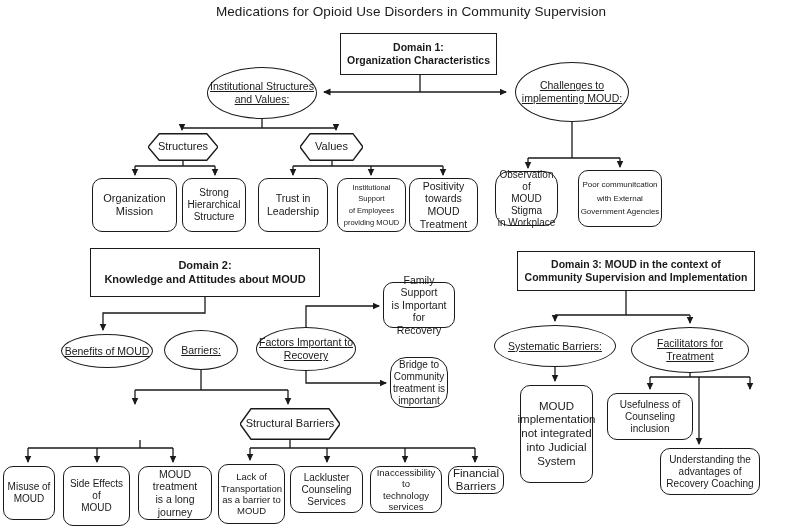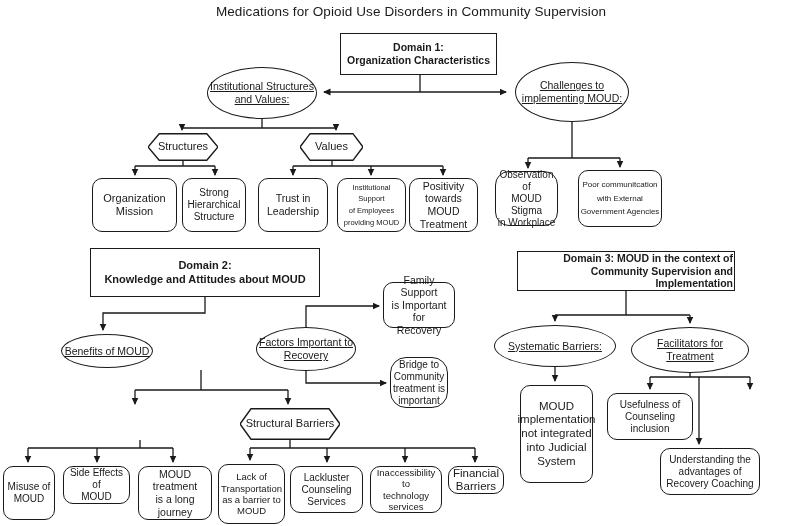--- a/index.html
+++ b/index.html
@@ -126,58 +126,59 @@
 MOUD Stigma
 in Workplace</span></div>
   <div class="node round" style="left:578px;top:170px;width:84px;height:57px;font-size:8px;line-height:1.7;"><span>Poor communitcation
 with External
 Government Agencies</span></div>
 
   <div class="node rect bold" style="left:90px;top:248px;width:230px;height:49px;font-size:11px;"><span>Domain 2:
 Knowledge and Attitudes about MOUD</span></div>
 
   <div class="node ellipse" style="left:61px;top:334px;width:92px;height:34px;font-size:10.5px;"><span class="lbl">Benefits of MOUD</span></div>
+  <div class="node ellipse" style="left:164px;top:330px;width:74px;height:40px;font-size:10.5px;"><span class="lbl">Barriers:</span></div>
   <div class="node ellipse" style="left:256px;top:327px;width:100px;height:44px;font-size:10.5px;"><span class="lbl">Factors Important to
 Recovery</span></div>
 
   <div class="node round" style="left:383px;top:282px;width:72px;height:46px;font-size:10.5px;"><span>Family Support
 is Important for
 Recovery</span></div>
   <div class="node round" style="left:390px;top:357px;width:58px;height:51px;font-size:10px;border-radius:16px;"><span>Bridge to
 Community
 treatment is
 important</span></div>
 
   <div class="node hex" style="left:240px;top:408px;width:100px;height:32px;font-size:11px;">
     <svg viewBox="0 0 100 40" preserveAspectRatio="none">
       <polygon points="0,20 11,1 89,1 100,20 89,39 11,39" fill="#fff" stroke="#1a1a1a" stroke-width="1.4" vector-effect="non-scaling-stroke"></polygon>
     </svg>
     <span>Structural Barriers</span>
   </div>
 
   <div class="node round" style="left:3px;top:466px;width:52px;height:54px;font-size:10px;"><span>Misuse of
 MOUD</span></div>
-  <div class="node round" style="left:63px;top:466px;width:67px;height:38px;font-size:10px;"><span>Side Effects of
+  <div class="node round" style="left:63px;top:466px;width:67px;height:60px;font-size:10px;"><span>Side Effects of
 MOUD</span></div>
   <div class="node round" style="left:138px;top:466px;width:74px;height:54px;font-size:10.5px;"><span>MOUD treatment
 is a long journey</span></div>
   <div class="node round" style="left:218px;top:464px;width:67px;height:60px;font-size:9.5px;"><span>Lack of
 Transportation
 as a barrier to
 MOUD</span></div>
   <div class="node round" style="left:290px;top:466px;width:73px;height:47px;font-size:10px;"><span>Lackluster
 Counseling
 Services</span></div>
   <div class="node round" style="left:370px;top:466px;width:72px;height:47px;font-size:9.5px;"><span>Inaccessibility to
 technology
 services</span></div>
   <div class="node round" style="left:448px;top:466px;width:56px;height:28px;font-size:11.5px;line-height:1.1;"><span>Financial
 Barriers</span></div>
 
-  <div class="node rect bold" style="left:517px;top:251px;width:218px;height:40px;font-size:10.5px;text-align:right;"><span>Domain 3: MOUD in the context of
+  <div class="node rect bold" style="left:517px;top:251px;width:238px;height:40px;font-size:10.5px;"><span>Domain 3: MOUD in the context of
 Community Supervision and Implementation</span></div>
 
   <div class="node ellipse" style="left:494px;top:325px;width:122px;height:42px;font-size:10.5px;"><span class="lbl">Systematic Barriers:</span></div>
   <div class="node ellipse" style="left:631px;top:327px;width:118px;height:46px;font-size:10.5px;"><span class="lbl">Facilitators for Treatment</span></div>
 
   <div class="node round" style="left:520px;top:385px;width:73px;height:98px;font-size:11.5px;"><span>MOUD
 implementation
 not integrated
 into Judicial
 System</span></div>

